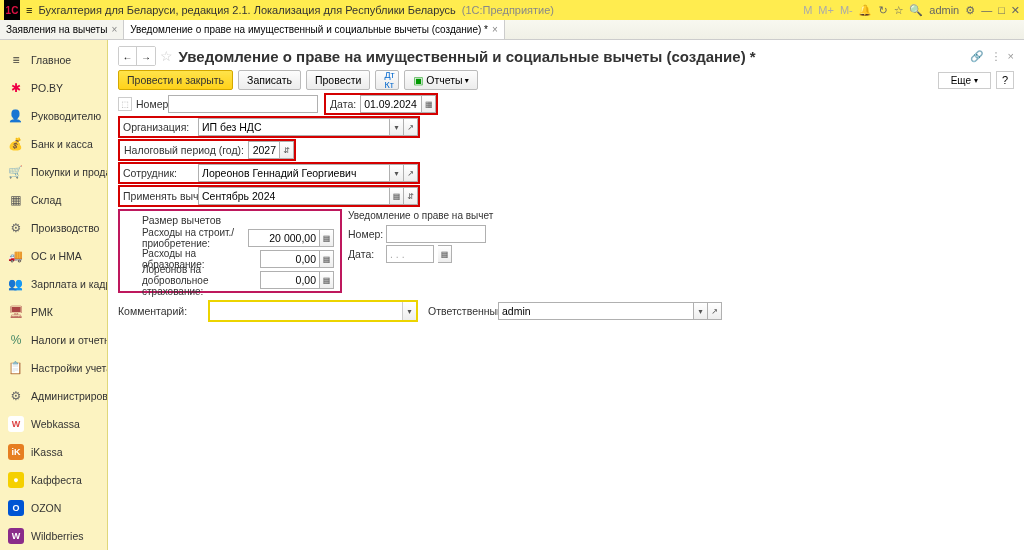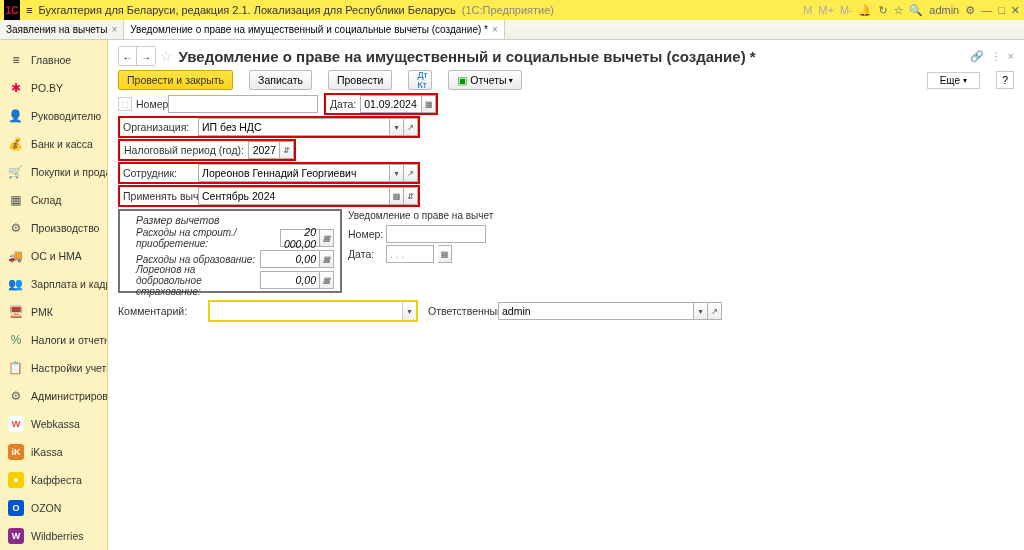--- a/index.html
+++ b/index.html
@@ -25,34 +25,34 @@
 .sidebar .ic { width:16px; height:16px; display:flex; align-items:center; justify-content:center; font-size:12px; flex-shrink:0; }
 
 .content { flex:1; padding: 6px 10px 0 10px; overflow:auto; }
 .hdr { display:flex; align-items:center; gap:4px; margin-bottom:4px; }
 .navbtn { width:18px; height:18px; border:1px solid #ccc; background:#fff; display:flex; align-items:center; justify-content:center; font-size:10px; cursor:pointer; }
 .star { color:#ccc; font-size:14px; cursor:pointer; }
 .form-title { font-size:15px; font-weight:bold; color:#333; margin-left:2px; }
 .right-icons { margin-left:auto; display:flex; gap:6px; align-items:center; color:#999; }
 .right-icons span { cursor:pointer; }
 
-.toolbar { display:flex; align-items:center; gap:16px; margin-bottom:4px; }
+.toolbar { display:flex; align-items:center; gap:5px; margin-bottom:4px; }
 .btn { height:20px; padding:0 8px; border:1px solid #bbb; background:linear-gradient(#fdfdfd,#ececec); font-size:10.5px; display:flex; align-items:center; cursor:pointer; border-radius:2px; }
 .btn.yellow { background:linear-gradient(#ffe34a,#ffd21a); border-color:#d4a800; color:#333; font-weight:normal; }
 .toolbar .sq { width:24px; }
 .toolbar .spacer { flex:1; }
 .esche { border:1px solid #ccc; padding:2px 12px; font-size:10px; display:flex; align-items:center; gap:3px; cursor:pointer; }
 .qmark { width:18px; height:18px; border:1px solid #ccc; display:flex; align-items:center; justify-content:center; cursor:pointer; }
 
 .row { display:flex; align-items:center; margin-bottom:3px; height:20px; }
 .lbl { font-size:10.5px; color:#333; }
 .inp { height:18px; border:1px solid #b0b0b0; background:#fff; font-size:10.5px; padding:0 3px; display:flex; align-items:center; }
 .pick { width:14px; border:1px solid #b0b0b0; border-left:none; height:18px; background:linear-gradient(#fff,#eee); font-size:8px; display:flex; align-items:center; justify-content:center; cursor:pointer; color:#555; }
 .red-box { border:2px solid #d40000; padding:0; display:flex; align-items:center; height:20px; }
-.red-group { border:2px solid #737373; padding:3px 6px 1px 16px;font-style:italic; }
+.red-group { border:2px solid #be185d; padding:3px 6px 1px 22px; }
 .section-title { font-size:10.5px; color:#333; margin-bottom:3px; }
 .comment-hl { border:2px solid #ecd400; }
 .num { text-align:right; justify-content:flex-end; }
 .fieldpair { display:flex; align-items:center; gap:4px; height:20px; }
 </style>
 </head>
 <body>
 
 <div class="titlebar">
   <div class="logo">1C</div>
@@ -241,21 +241,21 @@
         <div class="inp" style="flex:1">Сентябрь 2024</div>
         <div class="pick">▦</div>
         <div class="pick">⇵</div>
       </div>
     </div>
 
     <div class="red-group" style="width:224px;margin-top:2px">
       <div class="section-title">Размер вычетов</div>
       <div class="row" style="height:18px">
         <span class="lbl" style="flex:1;font-size:10px">Расходы на строит./приобретение:</span>
-        <div class="inp num" style="width:40px">20 000,00</div>
+        <div class="inp num" style="width:72px">20 000,00</div>
         <div class="pick">▦</div>
       </div>
       <div class="row" style="height:18px">
         <span class="lbl" style="flex:1;font-size:10px">Расходы на образование:</span>
         <div class="inp num" style="width:60px">0,00</div>
         <div class="pick">▦</div>
       </div>
       <div class="row" style="height:18px;margin-bottom:1px">
         <span class="lbl" style="flex:1;font-size:10px">Лореонов на добровольное страхование:</span>
         <div class="inp num" style="width:60px">0,00</div>

